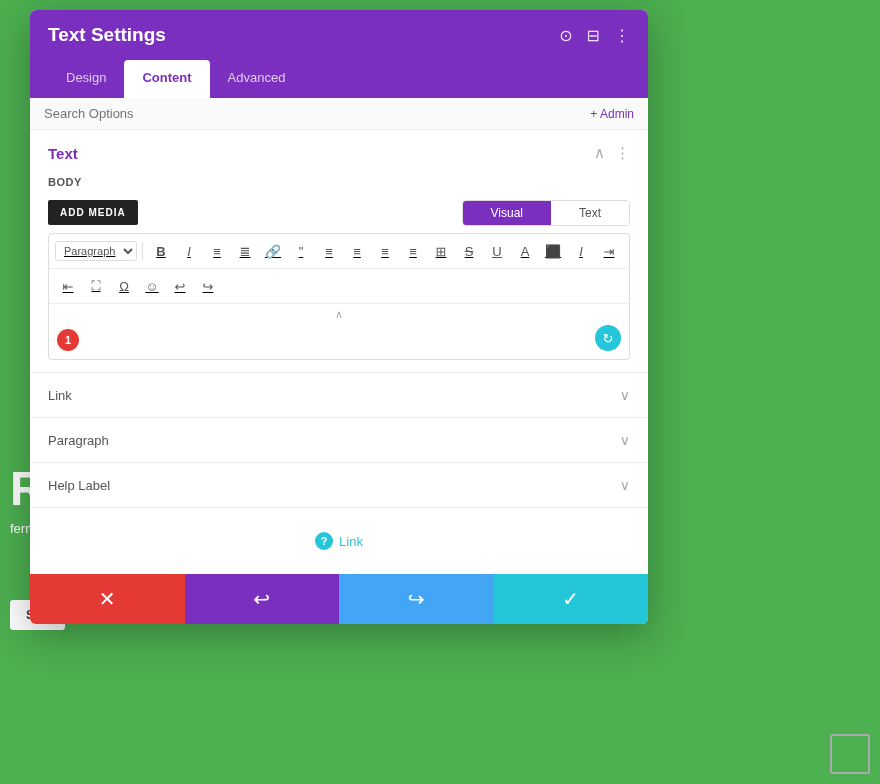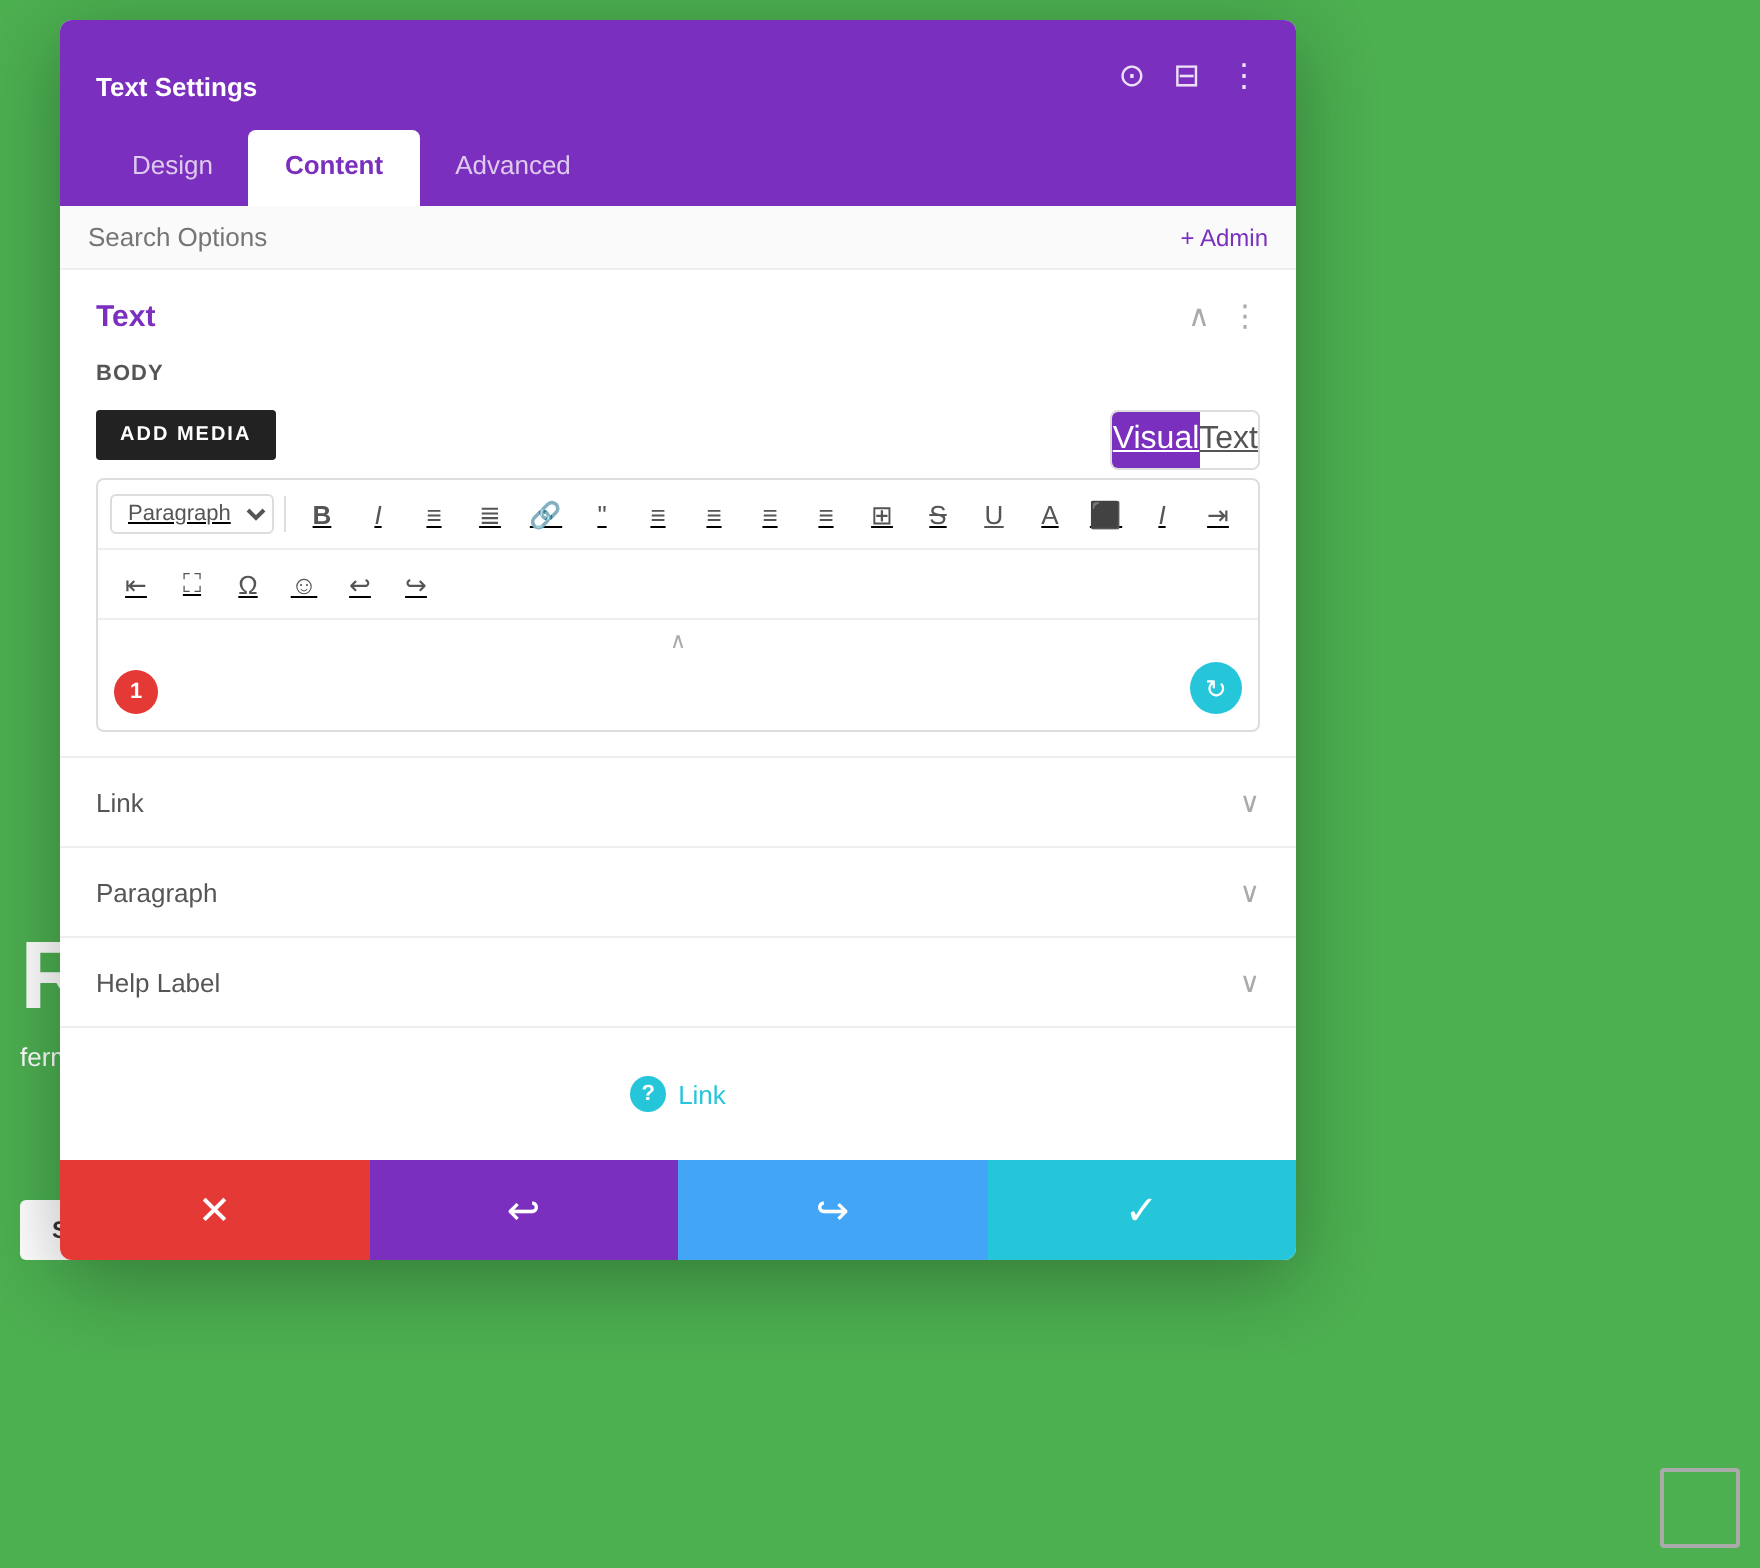--- a/index.html
+++ b/index.html
@@ -79,23 +79,22 @@
     .modal-header {
       background: #7b2fbe;
       padding: 14px 18px;
       display: flex;
       align-items: center;
       justify-content: space-between;
     }
 
     .modal-title {
       color: white;
-      font-size: 13px;
+      font-size: 19px;
       font-weight: 600;
-      margin-top: 12px;
     }
 
     .header-icons {
       display: flex;
       gap: 14px;
       align-items: center;
     }
 
     .header-icon {
       color: rgba(255,255,255,0.85);
@@ -223,26 +222,25 @@
       display: flex;
       border: 1px solid #ddd;
       border-radius: 4px;
       overflow: hidden;
       width: fit-content;
       float: right;
       margin-bottom: 4px;
     }
 
     .toggle-btn {
-      padding: 5px 0;
-      font-size: 16px;
+      padding: 5px 28px;
+      font-size: 12px;
       cursor: pointer;
       color: #555;
       background: white;
-      text-decoration: underline;
     }
 
     .toggle-btn.active {
       background: #7b2fbe;
       color: white;
     }
 
     .clearfix::after { content: ''; display: table; clear: both; }
 
     

